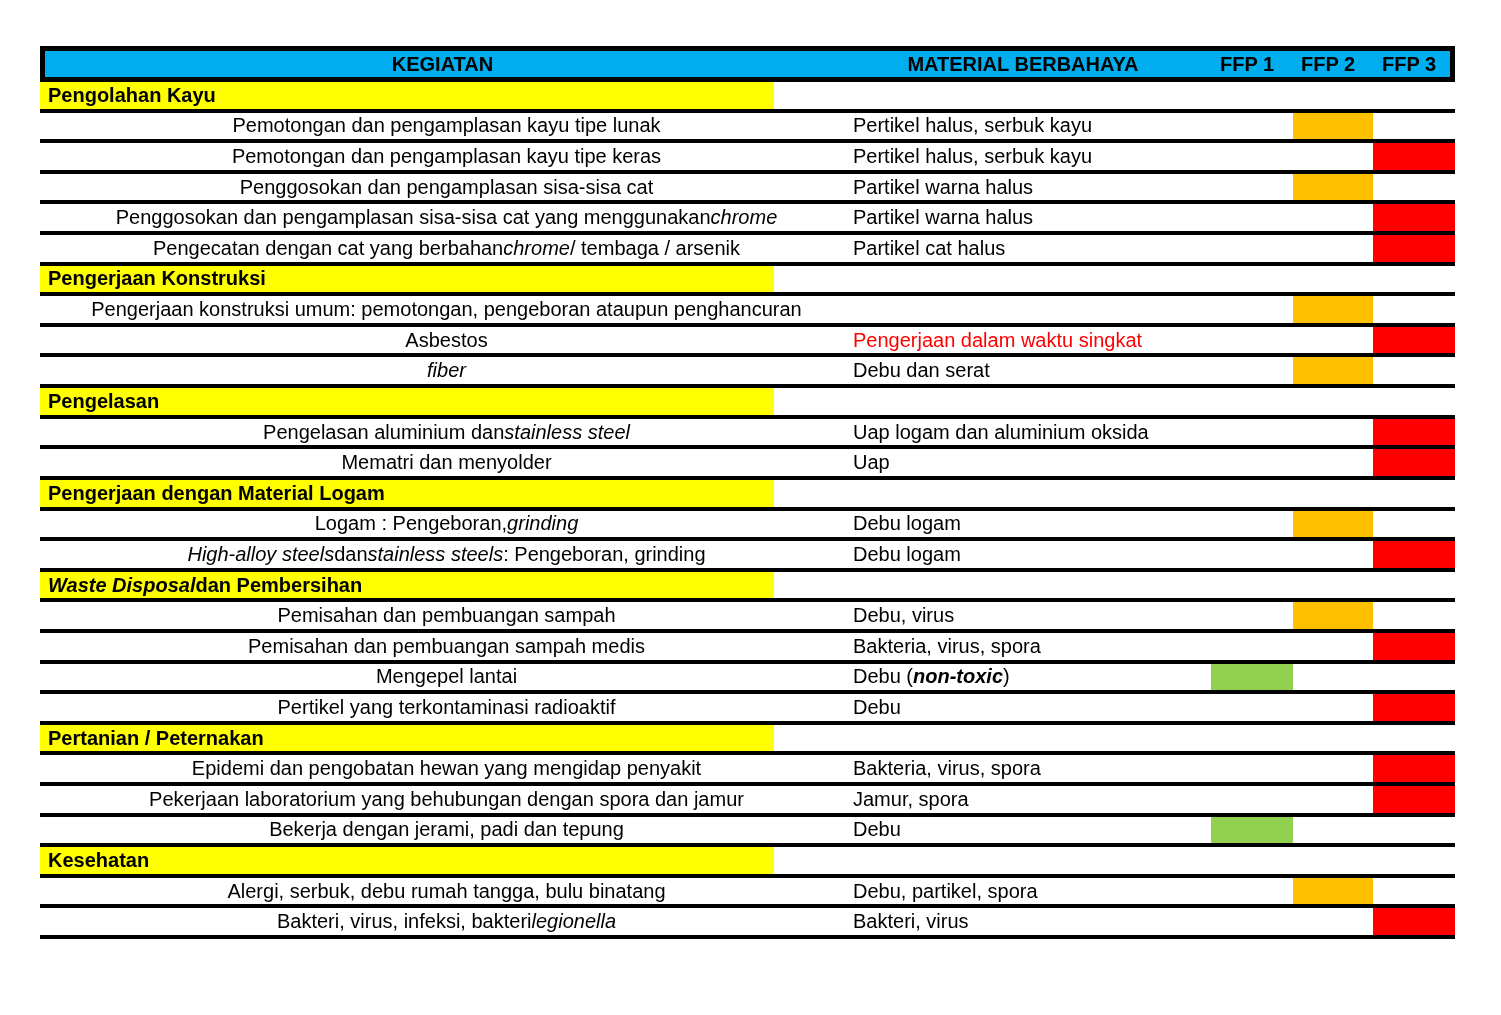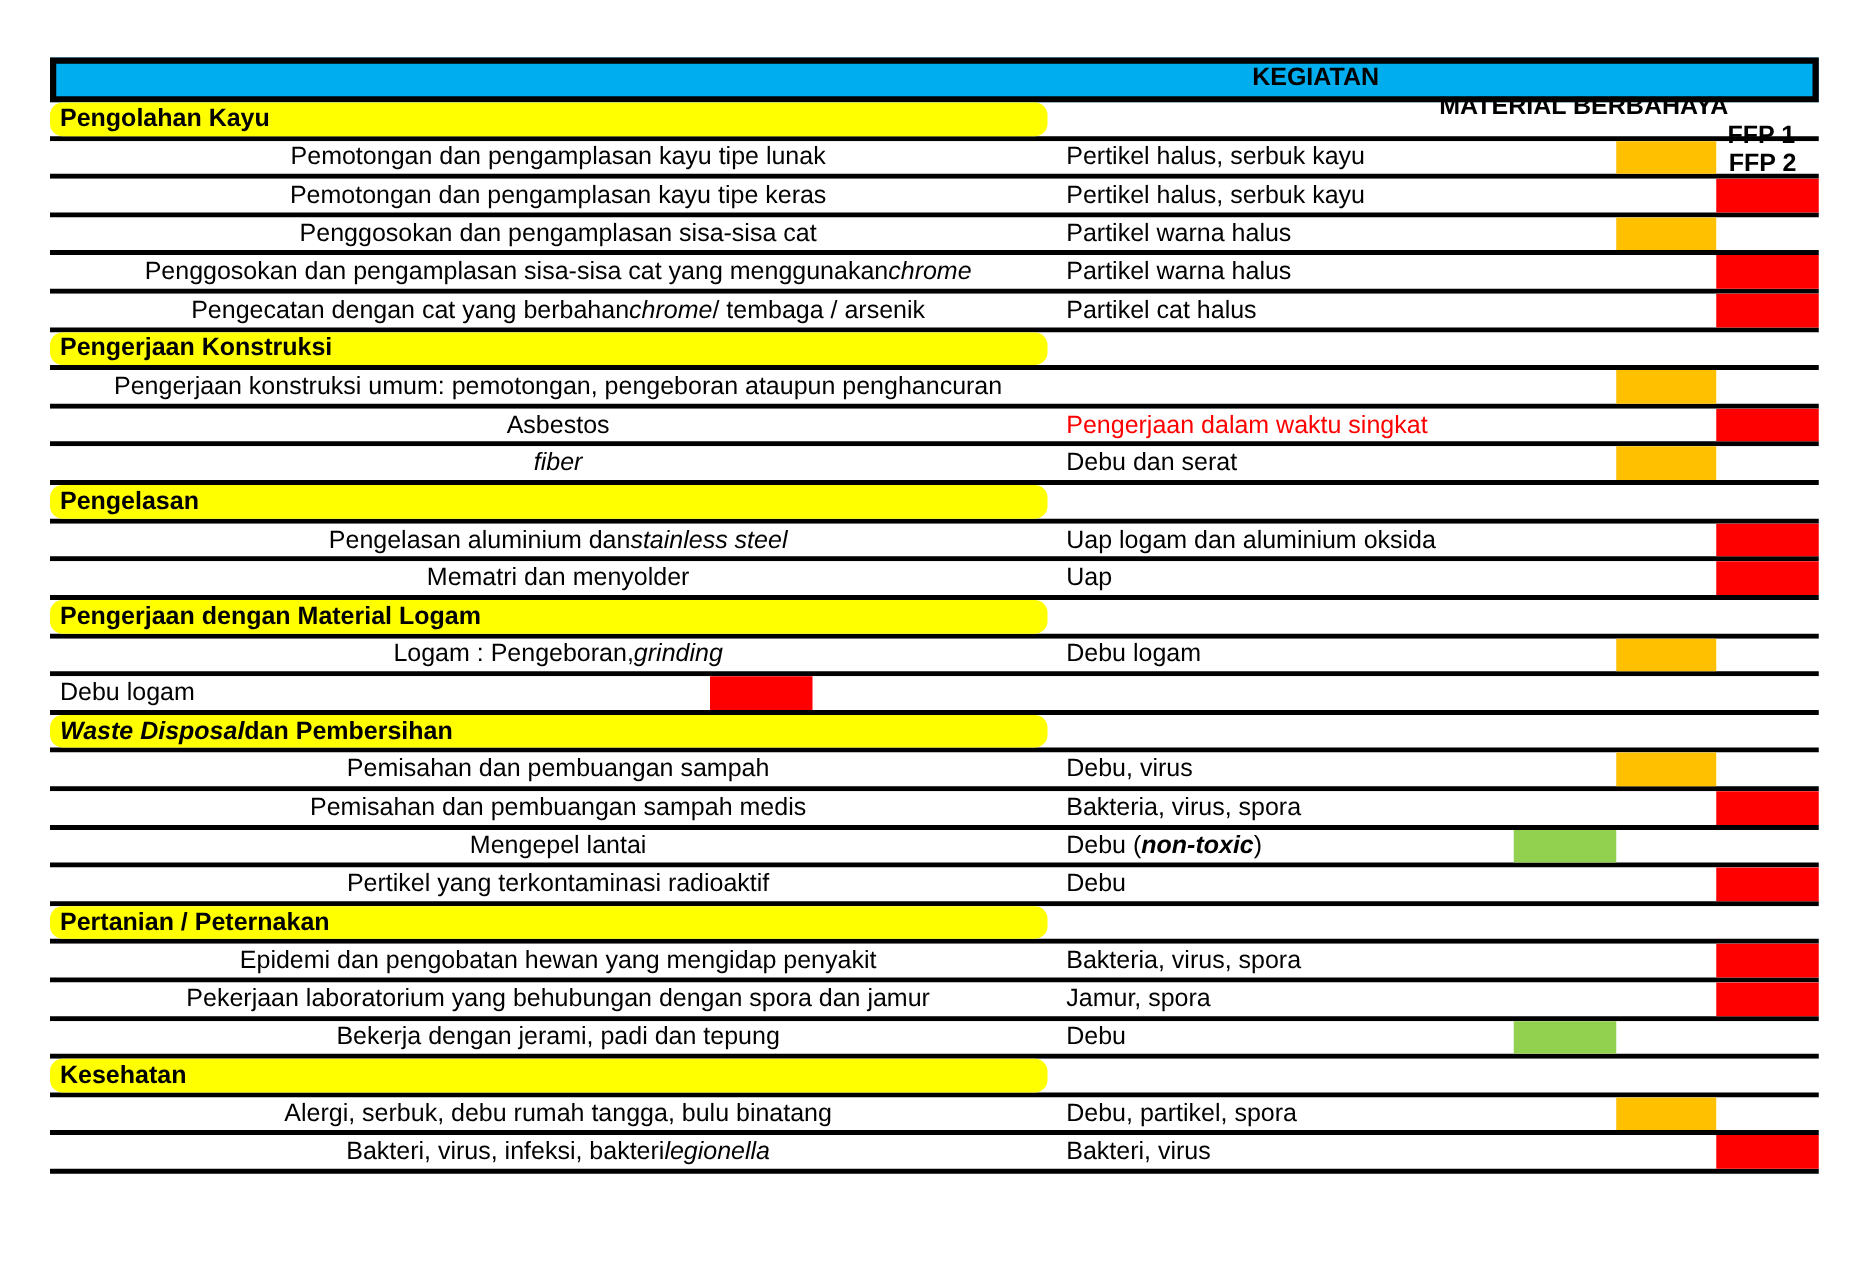--- a/index.html
+++ b/index.html
@@ -10,25 +10,25 @@
     font-family:"Liberation Sans",sans-serif;
     color:#000;
     overflow:hidden;
   }
   .table{
     position:absolute;left:40px;top:46px;width:1415px;
   }
   
   .header-row{
     box-sizing:border-box;
-    display:flex;align-items:flex-end;
+    display:flex;align-items:center;
     height:36px;
     background:var(--header-bg,#00AEEF);
     border:5px solid #000;
-    font-weight:bold;font-size:20px;flex-direction:column;
+    font-weight:bold;font-size:20px;
   }
   .header-row .hcell{box-sizing:border-box;text-align:center;white-space:nowrap;overflow:visible;}
   .hc-activity{width:795px;}
   .hc-material{width:366px;}
   .hc-ffp1{width:82px;}
   .hc-ffp2{width:80px;}
   .hc-ffp3{width:82px;}
   
   .row{
     box-sizing:border-box;
@@ -39,24 +39,23 @@
     font-size:20px;
     white-space:nowrap;
   }
   .cell{box-sizing:border-box;height:100%;display:flex;align-items:center;overflow:hidden;}
   .cell.activity{width:805px;padding-left:8px;justify-content:center;}
   .cell.material{width:366px;padding-left:8px;}
   .cell.ffp1{width:82px;}
   .cell.ffp2{width:80px;}
   .cell.ffp3{width:82px;}
   .section-row .section-title{
-    width:798px;padding-left:8px;
+    width:734px;padding-left:8px;
     background:var(--section-bg,#FFFF00);
     font-weight:bold;
-    border-radius:10px;
   }
   .mark-1{background:var(--ffp1,#92D050);}
   .mark-2{background:var(--ffp2,#FFC000);}
   .mark-3{background:var(--ffp3,#FF0000);}
   .it{font-style:italic;}
   .bd{font-weight:bold;}
   .red{color:var(--alert,#FF0000);}
 </style>
 </head>
 <body>
@@ -209,20 +208,26 @@
             <span class="it">grinding</span>
           </div>
           <div class="cell material">
             <span>Debu logam</span>
           </div>
           <div class="cell ffp1"></div>
           <div class="cell ffp2 mark-2"></div>
           <div class="cell ffp3"></div>
         </div>
         <div class="row data-row">
+          <div class="cell activity">
+            <span class="it">High-alloy steels</span>
+            <span> dan </span>
+            <span class="it">stainless steels</span>
+            <span> : Pengeboran, grinding</span>
+          </div>
           <div class="cell material">
             <span>Debu logam</span>
           </div>
           <div class="cell ffp1"></div>
           <div class="cell ffp2"></div>
           <div class="cell ffp3 mark-3"></div>
         </div>
         <div class="row section-row">
           <div class="cell section-title">
             <span class="it">Waste Disposal</span>

